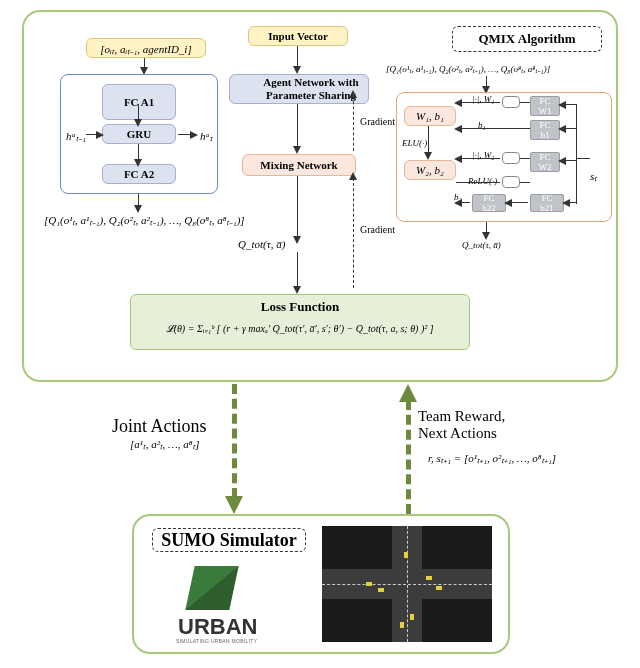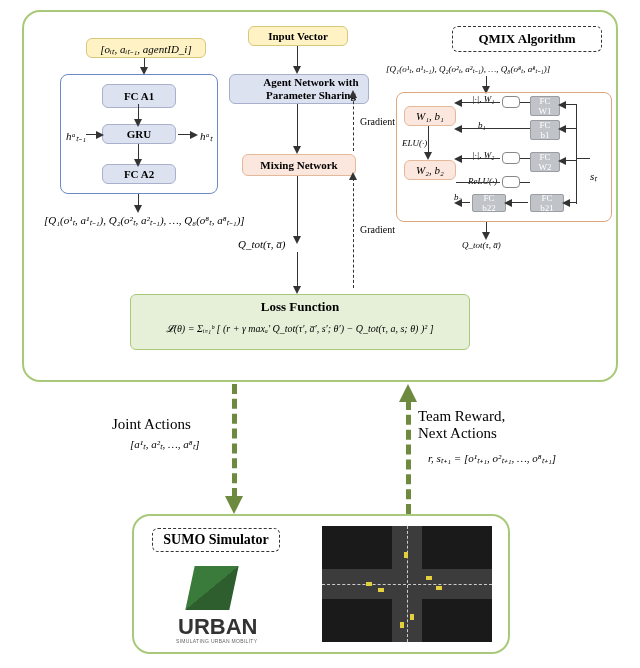--- a/index.html
+++ b/index.html
@@ -132,21 +132,21 @@
   <div class="arrow-head-down" style="left:269px; top:54px;"></div>
 
   <div class="box lav" style="left:205px; top:62px; width:140px; height:30px; font-weight:bold; line-height:1.15;padding-left:28px;">
     <span>
       <span>Agent Network with</span><br>
       <span>Parameter Sharing</span>
     </span>
   </div>
 
   <div class="blue-outline" style="position:absolute; left:36px; top:62px; width:158px; height:120px;"></div>
-  <div class="box lav" style="left:78px; top:72px; width:74px; height:24px; font-weight:bold;">FC A1</div>
+  <div class="box lav" style="left:78px; top:72px; width:74px; height:36px; font-weight:bold;">FC A1</div>
   <div class="box lav" style="left:78px; top:112px; width:74px; height:20px; font-weight:bold;">GRU</div>
   <div class="box lav" style="left:78px; top:152px; width:74px; height:20px; font-weight:bold;">FC A2</div>
 
   <div class="math" style="position:absolute; left:42px; top:116px;">hᵃₜ₋₁</div>
   <div class="arrow-line" style="left:62px; top:122px; width:12px; height:1px;"></div>
   <div class="arrow-head-right" style="left:72px; top:118.5px;"></div>
   <div class="arrow-line" style="left:154px; top:122px; width:14px; height:1px;"></div>
   <div class="arrow-head-right" style="left:166px; top:118.5px;"></div>
   <div class="math" style="position:absolute; left:176px; top:116px;">hᵃₜ</div>
 
@@ -243,31 +243,31 @@
     <div class="math" style="font-size:10px; margin-top:6px;">𝓛(θ) = Σᵢ₌₁ᵇ [ (r + γ maxₐ′ Q_tot(τ′, a̅′, s′; θ′) − Q_tot(τ, a, s; θ) )² ]</div>
   </div>
 </div>
 
 <div class="big-dash" style="left:232px; top:384px; height:114px;"></div>
 <div class="big-arrow-down" style="left:225px; top:496px;"></div>
 
 <div class="big-dash" style="left:406px; top:400px; height:114px;"></div>
 <div class="big-arrow-up" style="left:399px; top:384px;"></div>
 
-<div style="position:absolute; left:112px; top:416px; font-size:15px;">Joint Actions</div>
+<div style="position:absolute; left:112px; top:416px; font-size:18px;">Joint Actions</div>
 <div class="math" style="position:absolute; left:130px; top:436px; font-size:11px;">[a¹ₜ, a²ₜ, …, a⁸ₜ]</div>
 
 <div style="position:absolute; left:418px; top:408px; font-size:15px; line-height:1.15;">
   <span>Team Reward,</span><br>
   <span>Next Actions</span>
 </div>
 <div class="math" style="position:absolute; left:428px; top:450px; font-size:11px;">r, sₜ₊₁ = [o¹ₜ₊₁, o²ₜ₊₁, …, o⁸ₜ₊₁]</div>
 
 <div class="bottom-panel">
-  <div class="box dashed" style="left:18px; top:12px; width:128px; height:24px; font-size:14px; font-weight:bold;">SUMO Simulator</div>
+  <div class="box dashed" style="left:18px; top:12px; width:154px; height:24px; font-size:18px; font-weight:bold;">SUMO Simulator</div>
 
   <div class="sumo-logo" style="left:56px; top:50px;"></div>
   <div class="sumo-text" style="left:44px; top:98px;">URBAN</div>
   <div class="sumo-sub" style="left:42px; top:122px;">SIMULATING URBAN MOBILITY</div>
 
   <div class="sim-img" style="left:188px; top:10px; width:170px; height:116px;">
     <div class="road-h"></div>
     <div class="road-v"></div>
     <div class="lane-h"></div>
     <div class="lane-v"></div>

